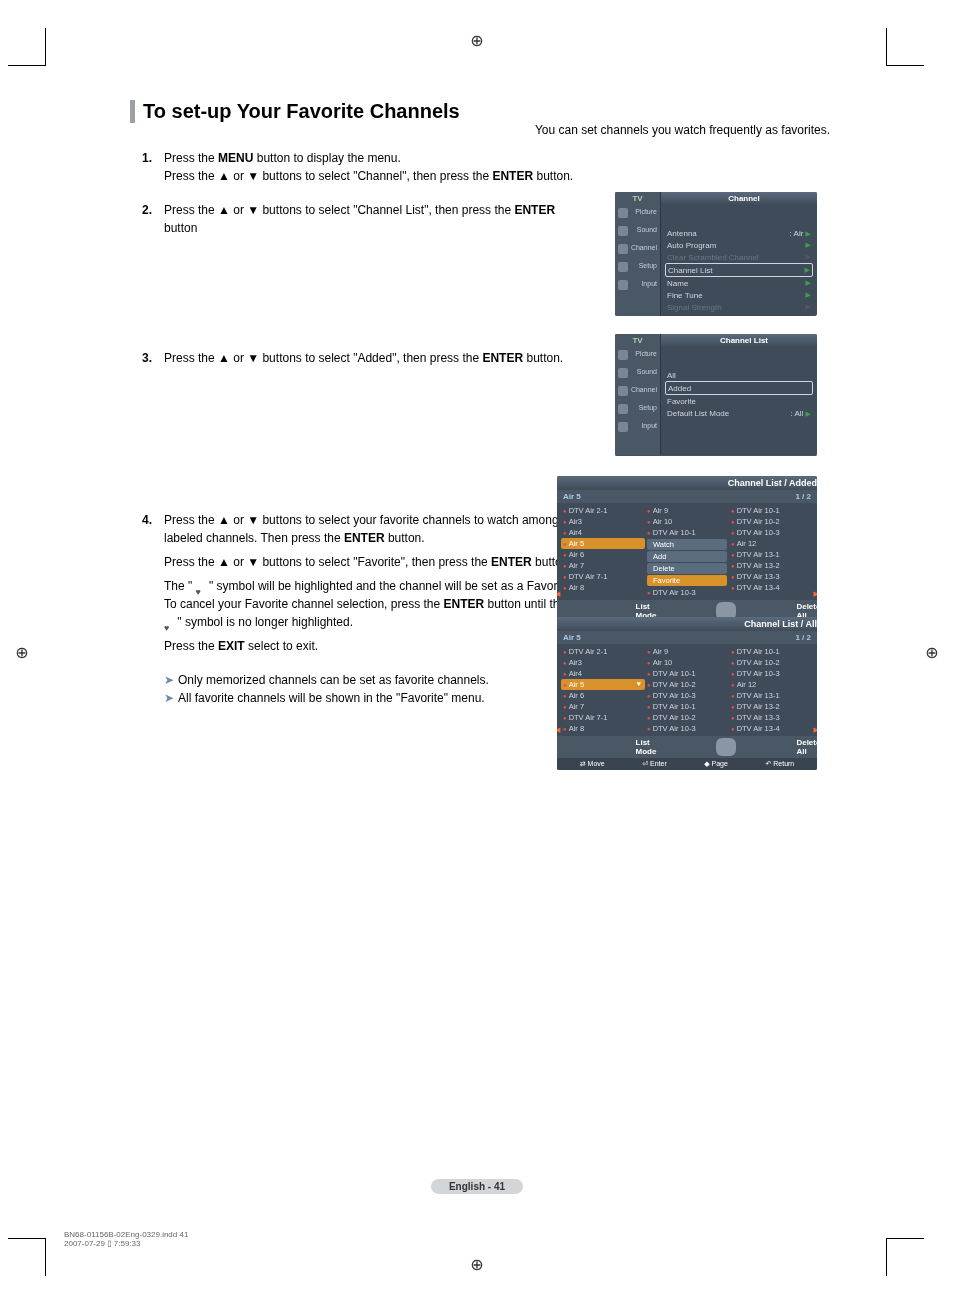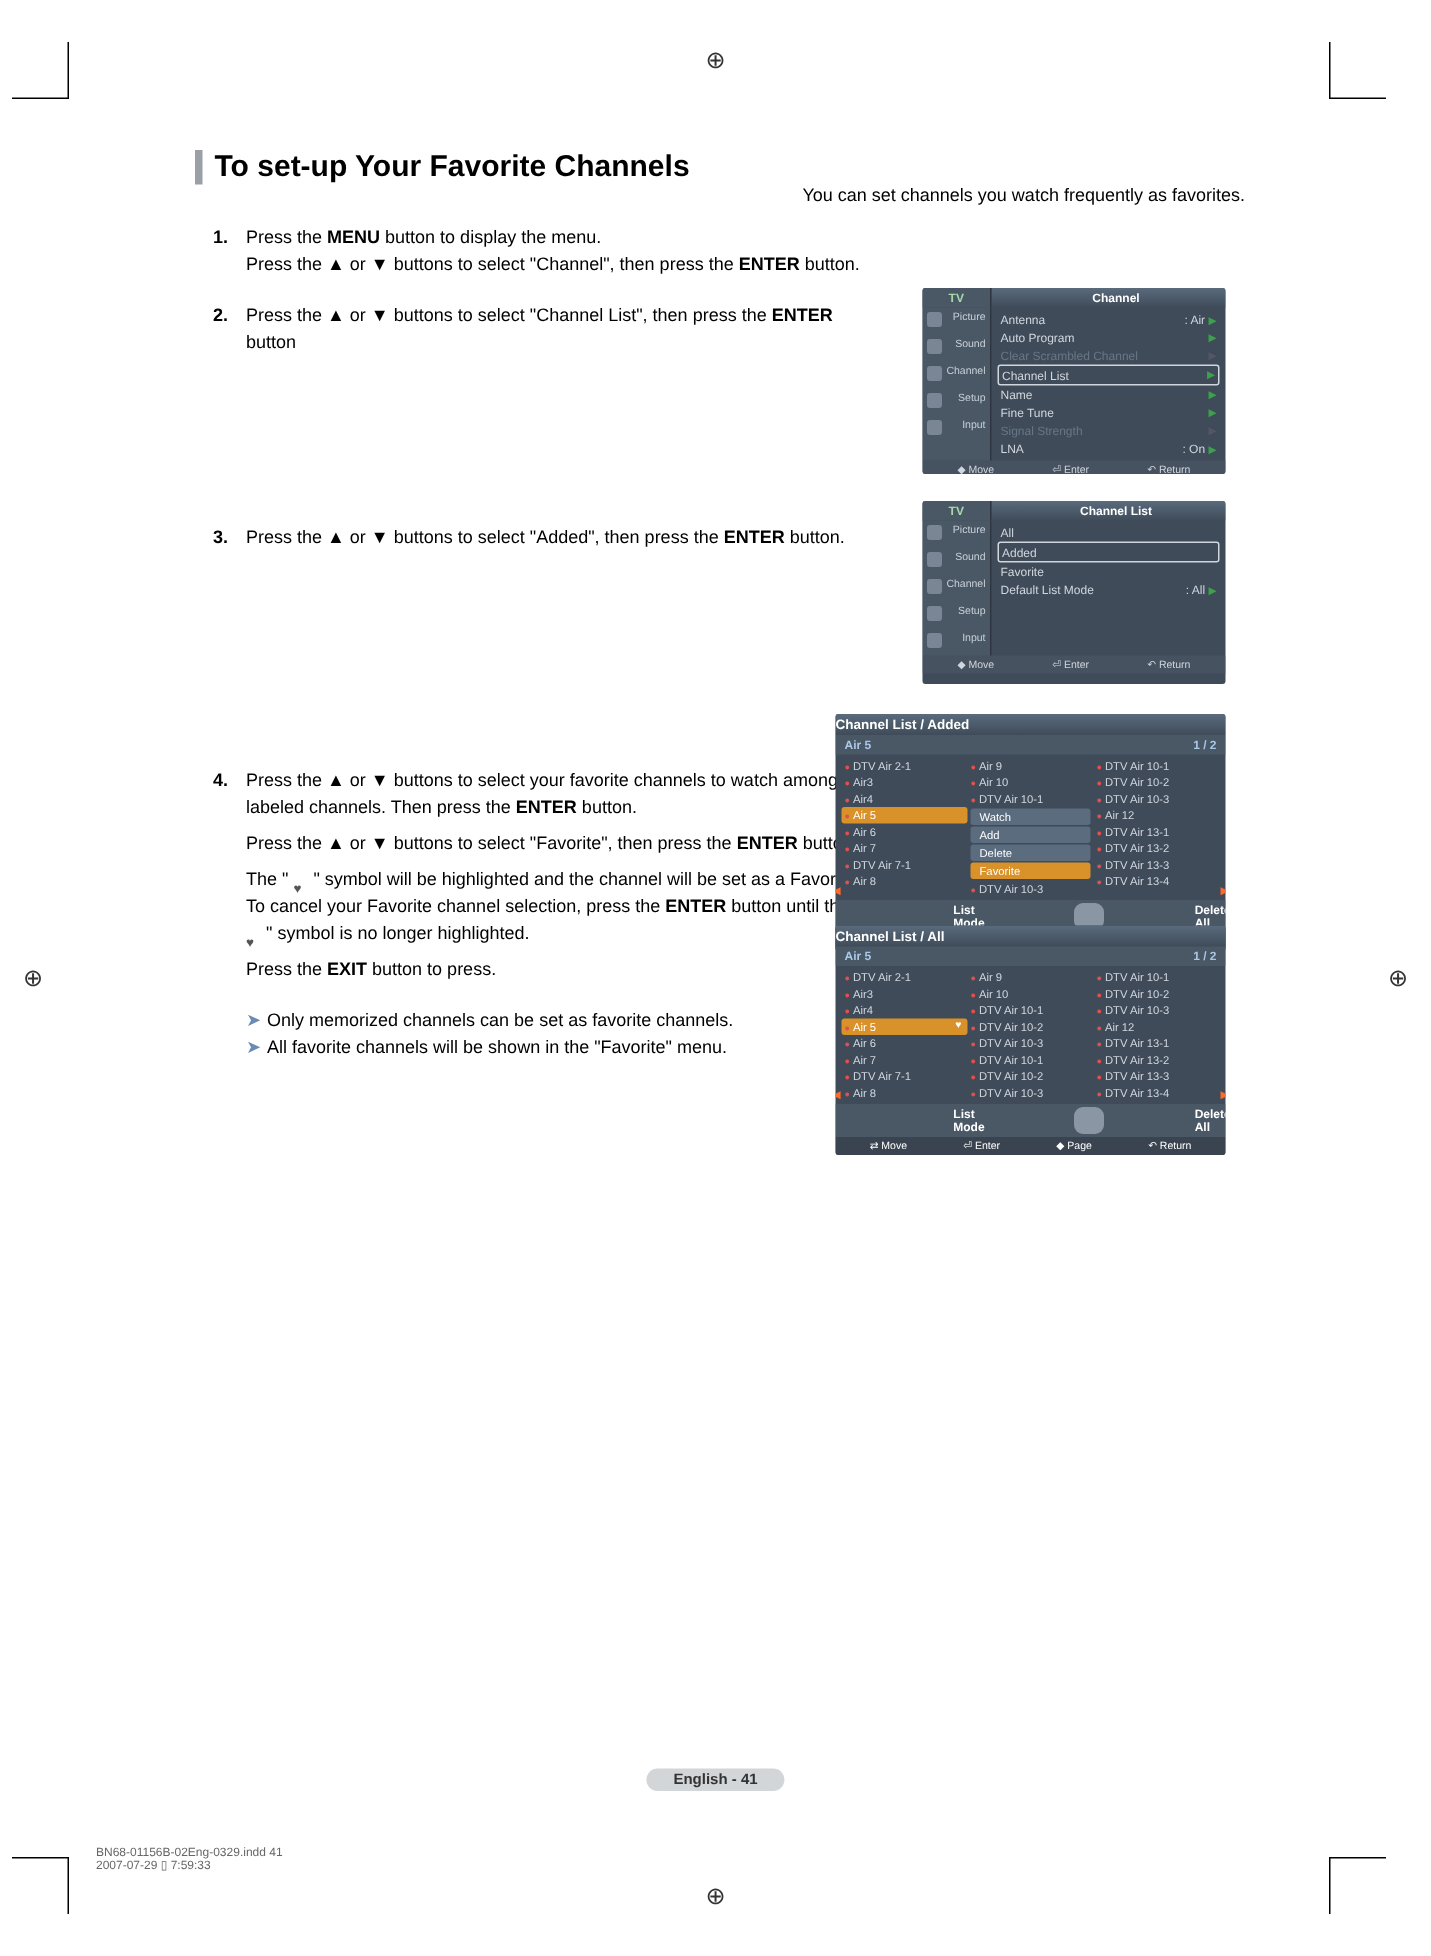--- a/index.html
+++ b/index.html
@@ -123,20 +123,21 @@
   .osd-sidebar .sb-icon {
     position:absolute;
     left:3px; top:3px;
     width:10px; height:10px;
     background:#7a8696;
     border-radius:2px;
   }
   .osd-menu {
     flex:1;
     padding:2px 4px;
+    margin-top:20px;
   }
   .osd-row {
     display:flex;
     justify-content:space-between;
     align-items:center;
     font-size:8px;
     padding:1.5px 2px;
     color:#d0d6de;
   }
   .osd-row.disabled { color:#6a7684; }
@@ -163,21 +164,21 @@
     position: absolute;
     right: 13px;
     width: 260px;
     background:#3f4b59;
     color:#fff;
     font-size:8px;
     border-radius:2px;
     overflow:hidden;
   }
   .clist-title {
-    text-align:left;
+    text-align:right;
     font-weight:bold;
     padding:2px 0;
     background:linear-gradient(#5a6b7d,#3f4b59);
     font-size:9px;
   }
   .clist-sub {
     display:flex;
     justify-content:space-between;
     padding:2px 6px;
     background:#4a5866;
@@ -346,21 +347,21 @@
         <p>
           <span>Press the ▲ or ▼ buttons to select your favorite channels to watch among the labeled channels. Then press the </span><b>ENTER</b><span> button.</span>
         </p>
         <p>
           <span>Press the ▲ or ▼ buttons to select "Favorite", then press the </span><b>ENTER</b><span> button.</span>
         </p>
         <p>
           <span>The " </span><span class="heart-inline"></span><span> " symbol will be highlighted and the channel will be set as a Favorite. To cancel your Favorite channel selection, press the </span><b>ENTER</b><span> button until the " </span><span class="heart-inline"></span><span> " symbol is no longer highlighted.</span>
         </p>
         <p>
-          <span>Press the </span><b>EXIT</b><span> button to press.</span>
+          <span>Press the </span><b>EXIT</b><span> select to exit.</span>
         </p>
       </div>
     </div>
   </div>
 
   <div class="note">
     <span class="chev">➤</span>
     <span>Only memorized channels can be set as favorite channels.</span>
   </div>
   <div class="note">

